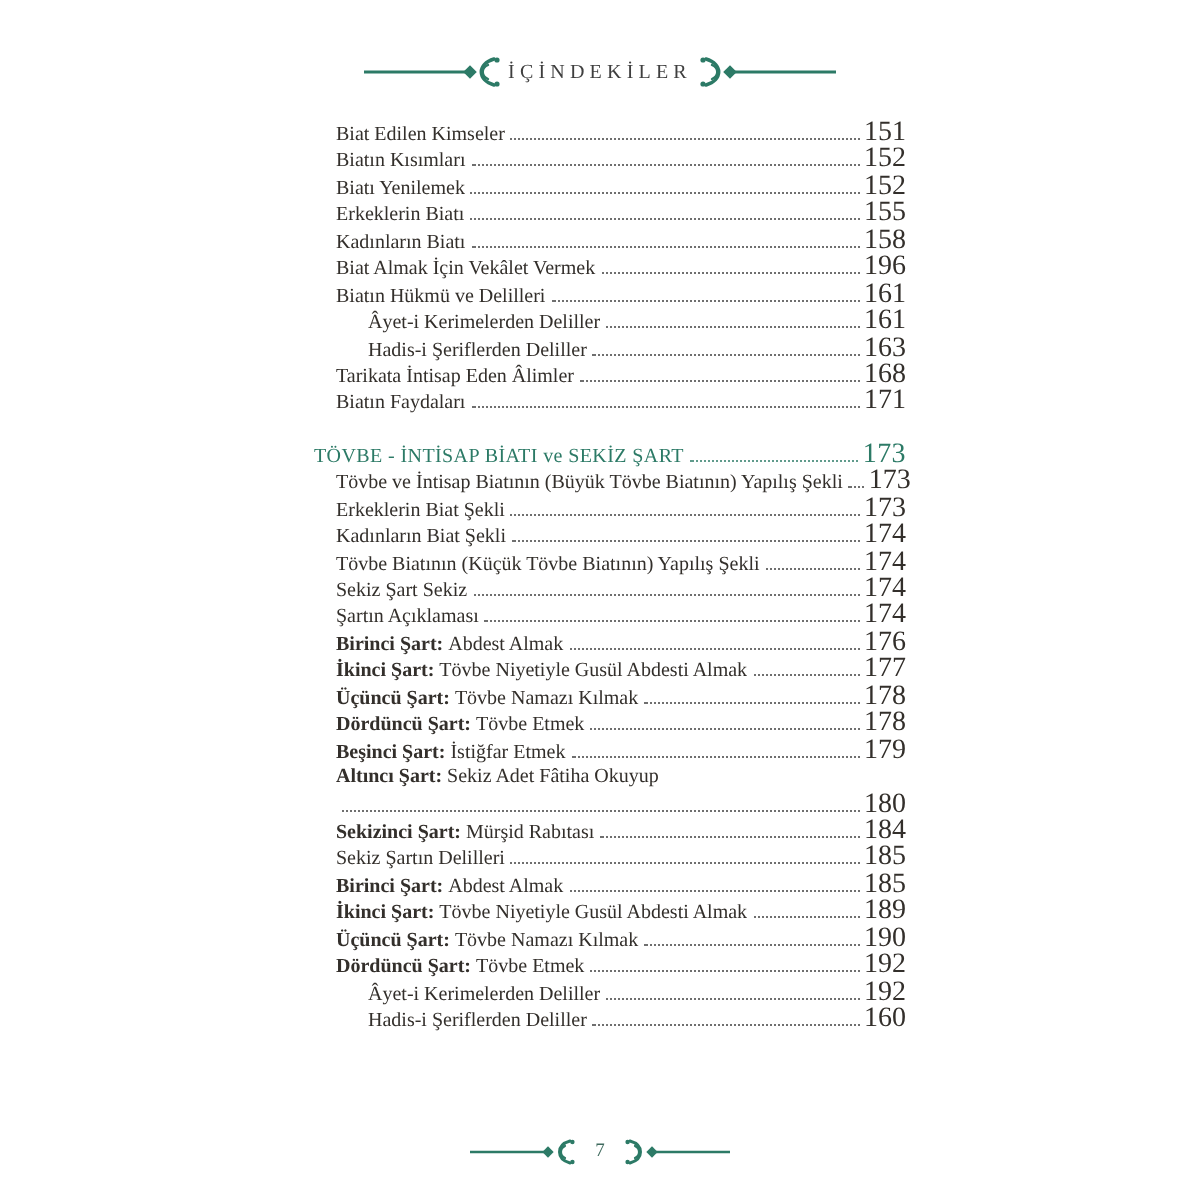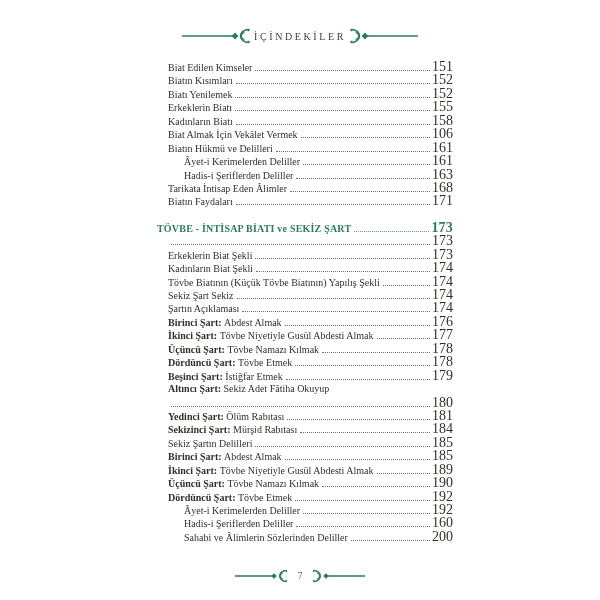--- a/index.html
+++ b/index.html
@@ -43,21 +43,21 @@
     align-items: baseline;
     height: 13.45px;
     font-size: 10px;
     line-height: 13.45px;
     white-space: nowrap;
   }
   .row.indent-1 { padding-left: 11px; }
   .row.indent-2 { padding-left: 27px; }
   .row.section {
     color: var(--accent);
-    font-weight: bold;
+    font-weight: normal;
     margin-top: 13px;
     letter-spacing: 0.2px;
   }
   .prefix { font-weight: bold; }
   .dots {
     flex: 1;
     min-width: 8px;
     margin: 0 2px 0 3px;
     border-bottom: 1px dotted var(--dots);
   }
@@ -130,21 +130,21 @@
         <span class="pagenum">155</span>
       </div>
       <div class="row indent-1">
         <span class="label">Kadınların Biatı</span>
         <span class="dots"></span>
         <span class="pagenum">158</span>
       </div>
       <div class="row indent-1">
         <span class="label">Biat Almak İçin Vekâlet Vermek</span>
         <span class="dots"></span>
-        <span class="pagenum">106</span>
+        <span class="pagenum">196</span>
       </div>
       <div class="row indent-1">
         <span class="label">Biatın Hükmü ve Delilleri</span>
         <span class="dots"></span>
         <span class="pagenum">161</span>
       </div>
       <div class="row indent-2">
         <span class="label">Âyet-i Kerimelerden Deliller</span>
         <span class="dots"></span>
         <span class="pagenum">161</span>
@@ -163,20 +163,21 @@
         <span class="label">Biatın Faydaları</span>
         <span class="dots"></span>
         <span class="pagenum">171</span>
       </div>
       <div class="row indent-0 section">
         <span class="label">TÖVBE - İNTİSAP BİATI ve SEKİZ ŞART</span>
         <span class="dots"></span>
         <span class="pagenum">173</span>
       </div>
       <div class="row indent-1">
+        <span class="label">Tövbe ve İntisap Biatının (Büyük Tövbe Biatının) Yapılış Şekli</span>
         <span class="dots"></span>
         <span class="pagenum">173</span>
       </div>
       <div class="row indent-1">
         <span class="label">Erkeklerin Biat Şekli</span>
         <span class="dots"></span>
         <span class="pagenum">173</span>
       </div>
       <div class="row indent-1">
         <span class="label">Kadınların Biat Şekli</span>
@@ -230,26 +231,20 @@
       </div>
       <div class="row indent-1">
         <span class="prefix">Altıncı Şart:&nbsp;</span>
         <span class="label">Sekiz Adet Fâtiha Okuyup</span>
       </div>
       <div class="row indent-1">
         <span class="dots"></span>
         <span class="pagenum">180</span>
       </div>
       <div class="row indent-1">
-        <span class="prefix">Yedinci Şart:&nbsp;</span>
-        <span class="label">Ölüm Rabıtası</span>
-        <span class="dots"></span>
-        <span class="pagenum">181</span>
-      </div>
-      <div class="row indent-1">
         <span class="prefix">Sekizinci Şart:&nbsp;</span>
         <span class="label">Mürşid Rabıtası</span>
         <span class="dots"></span>
         <span class="pagenum">184</span>
       </div>
       <div class="row indent-1">
         <span class="label">Sekiz Şartın Delilleri</span>
         <span class="dots"></span>
         <span class="pagenum">185</span>
       </div>
@@ -279,25 +274,20 @@
       </div>
       <div class="row indent-2">
         <span class="label">Âyet-i Kerimelerden Deliller</span>
         <span class="dots"></span>
         <span class="pagenum">192</span>
       </div>
       <div class="row indent-2">
         <span class="label">Hadis-i Şeriflerden Deliller</span>
         <span class="dots"></span>
         <span class="pagenum">160</span>
-      </div>
-      <div class="row indent-2">
-        <span class="label">Sahabi ve Âlimlerin Sözlerinden Deliller</span>
-        <span class="dots"></span>
-        <span class="pagenum">200</span>
       </div>
     </div>
 
   <div class="footer">
     <span>
       <svg width="56" height="14" viewBox="0 0 56 14">
         <line x1="0" y1="7" x2="39" y2="7" stroke="currentColor" stroke-width="1.3"></line>
         <rect x="37" y="5" width="4" height="4" fill="currentColor" transform="rotate(45 39 7)"></rect>
         <path d="M50 1.5 C43 3.5 43 10.5 50 12.5" fill="none" stroke="currentColor" stroke-width="1.5" stroke-linecap="round"></path>
         <path d="M47.5 4 C44.8 5.2 44.8 8.8 47.5 10" fill="none" stroke="currentColor" stroke-width="1.1" stroke-linecap="round"></path>

